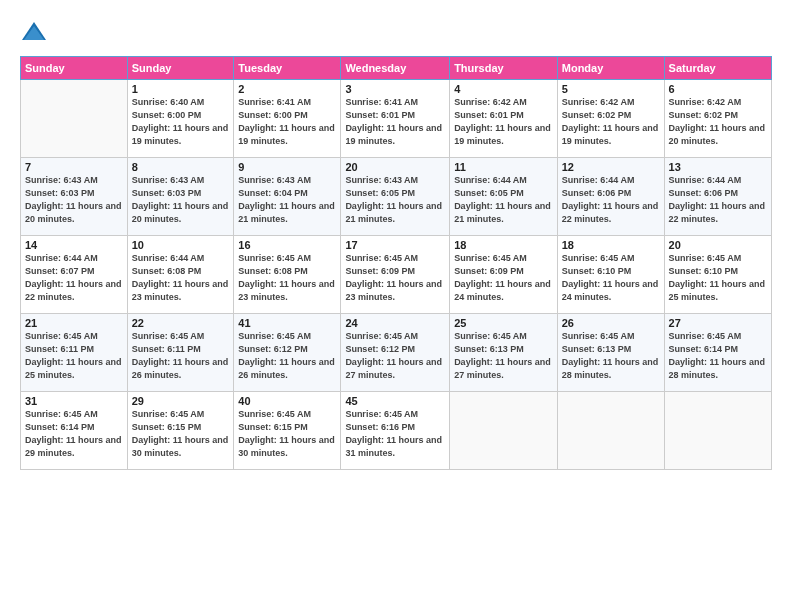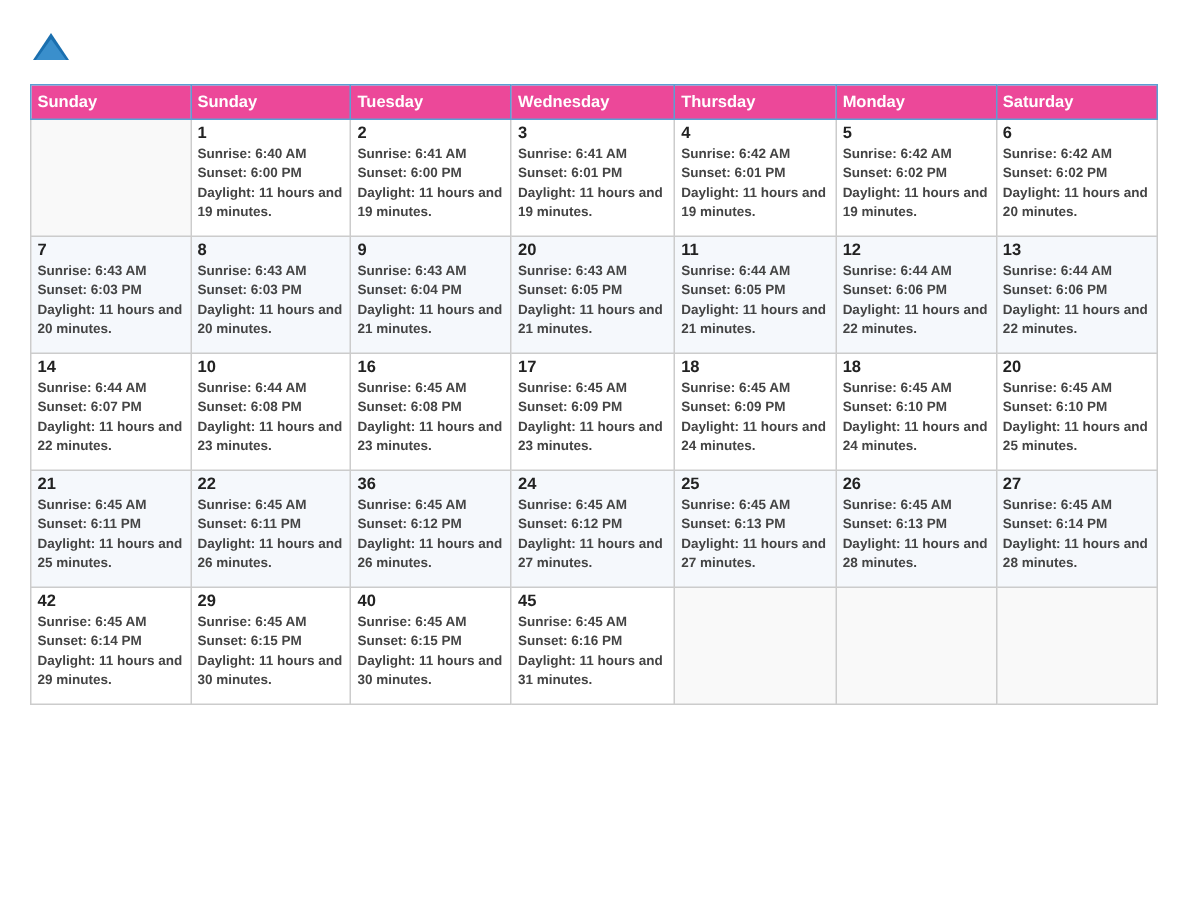--- a/index.html
+++ b/index.html
@@ -269,21 +269,21 @@
 Sunset: 6:11 PM
 Daylight: 11 hours and 25 minutes.</div>
           </td>
           <td>
             <div class="day-number">22</div>
             <div class="day-info" style="white-space: pre-line;">Sunrise: 6:45 AM
 Sunset: 6:11 PM
 Daylight: 11 hours and 26 minutes.</div>
           </td>
           <td>
-            <div class="day-number">36</div>
+            <div class="day-number">41</div>
             <div class="day-info" style="white-space: pre-line;">Sunrise: 6:45 AM
 Sunset: 6:12 PM
 Daylight: 11 hours and 26 minutes.</div>
           </td>
           <td>
             <div class="day-number">24</div>
             <div class="day-info" style="white-space: pre-line;">Sunrise: 6:45 AM
 Sunset: 6:12 PM
 Daylight: 11 hours and 27 minutes.</div>
           </td>
@@ -301,21 +301,21 @@
           </td>
           <td>
             <div class="day-number">27</div>
             <div class="day-info" style="white-space: pre-line;">Sunrise: 6:45 AM
 Sunset: 6:14 PM
 Daylight: 11 hours and 28 minutes.</div>
           </td>
         </tr>
         <tr>
           <td>
-            <div class="day-number">42</div>
+            <div class="day-number">31</div>
             <div class="day-info" style="white-space: pre-line;">Sunrise: 6:45 AM
 Sunset: 6:14 PM
 Daylight: 11 hours and 29 minutes.</div>
           </td>
           <td>
             <div class="day-number">29</div>
             <div class="day-info" style="white-space: pre-line;">Sunrise: 6:45 AM
 Sunset: 6:15 PM
 Daylight: 11 hours and 30 minutes.</div>
           </td>

